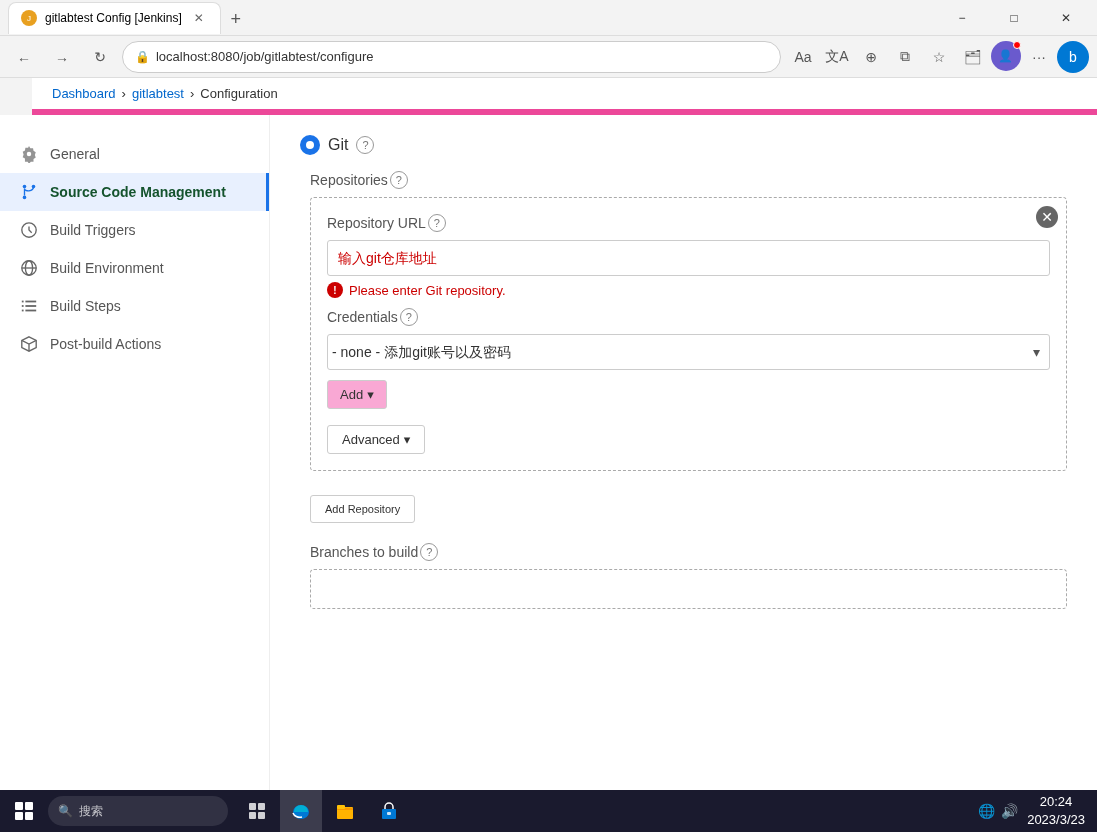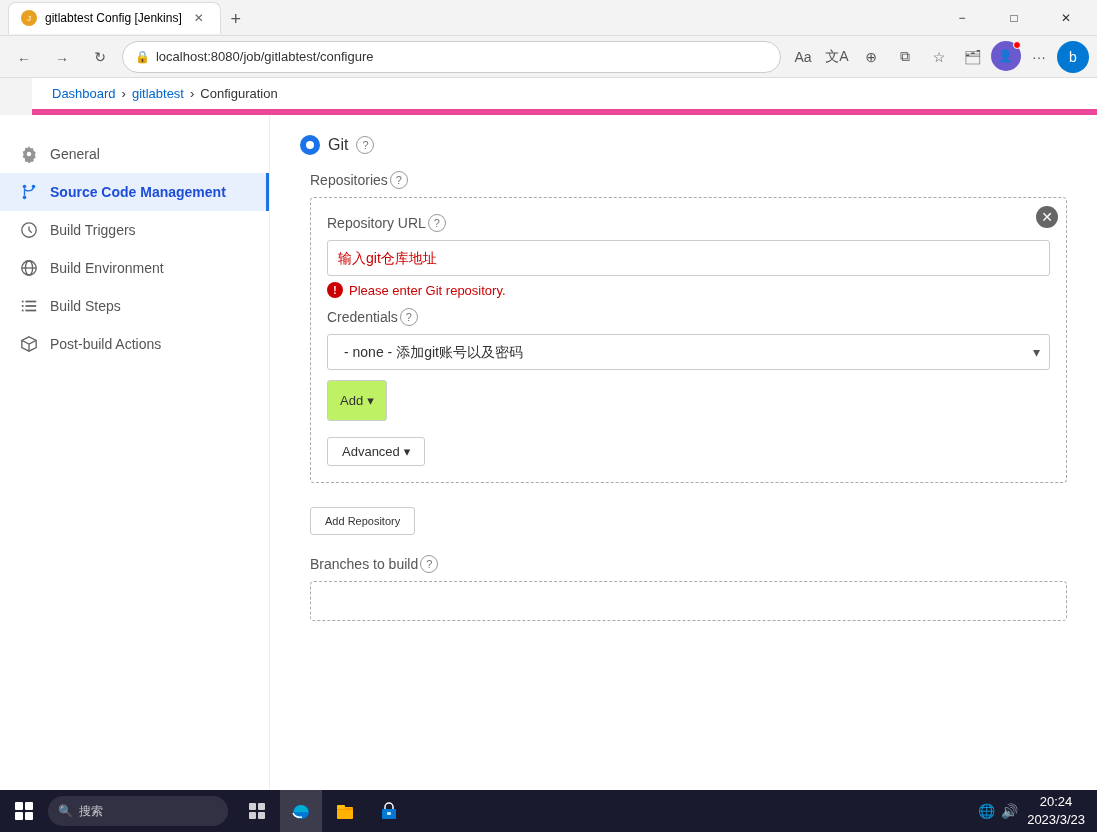--- a/index.html
+++ b/index.html
@@ -104,21 +104,21 @@
     }
     .sidebar-item {
       display: flex;
       align-items: center;
       gap: 12px;
       padding: 10px 20px;
       cursor: pointer;
       color: #555;
       font-size: 14px;
     }
-    .sidebar-item.active { background: #e8f0fe; color: #1d4ed8; font-weight: bold; border-right: 3px solid #1a73e8; }
+    .sidebar-item.active { background: #e8f0fe; color: #14532d; font-weight: bold; border-right: 3px solid #1a73e8; }
     .sidebar-icon { width: 18px; height: 18px; flex-shrink: 0; }
 
     
     .content-area {
       flex: 1;
       overflow-y: auto;
       padding: 20px 30px;
       background: white;
     }
 
@@ -238,41 +238,41 @@
 
     .select-wrapper {
       position: relative;
       width: 100%;
     }
     .select-field {
       width: 100%;
       height: 36px;
       border: 1px solid #ccc;
       border-radius: 3px;
-      padding: 0 16px;
+      padding: 0 4px;
       font-size: 14px;
       background: white;
       appearance: none;
       cursor: pointer;
       color: #333;
     }
     .select-arrow {
       position: absolute;
       right: 10px;
       top: 50%;
       transform: translateY(-50%);
       pointer-events: none;
       color: #555;
     }
 
     .add-btn {
       border: 1px solid #ccc;
-      background: #bef264;
+      background: #f9a8d4;
       border-radius: 3px;
-      padding: 12px 12px;
+      padding: 6px 12px;
       font-size: 13px;
       cursor: pointer;
       display: flex;
       align-items: center;
       gap: 4px;
       margin-top: 10px;
       color: #333;
     }
 
     .advanced-btn {

